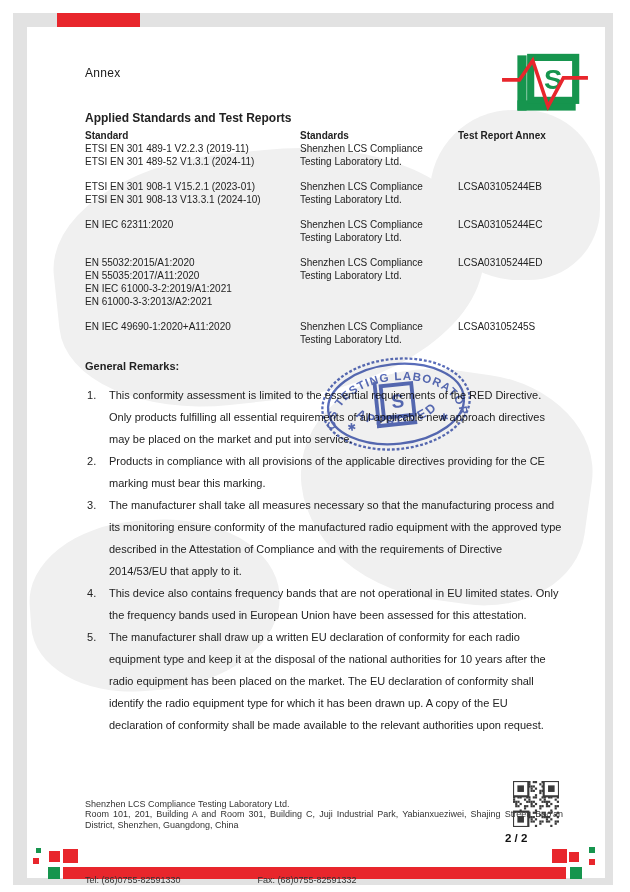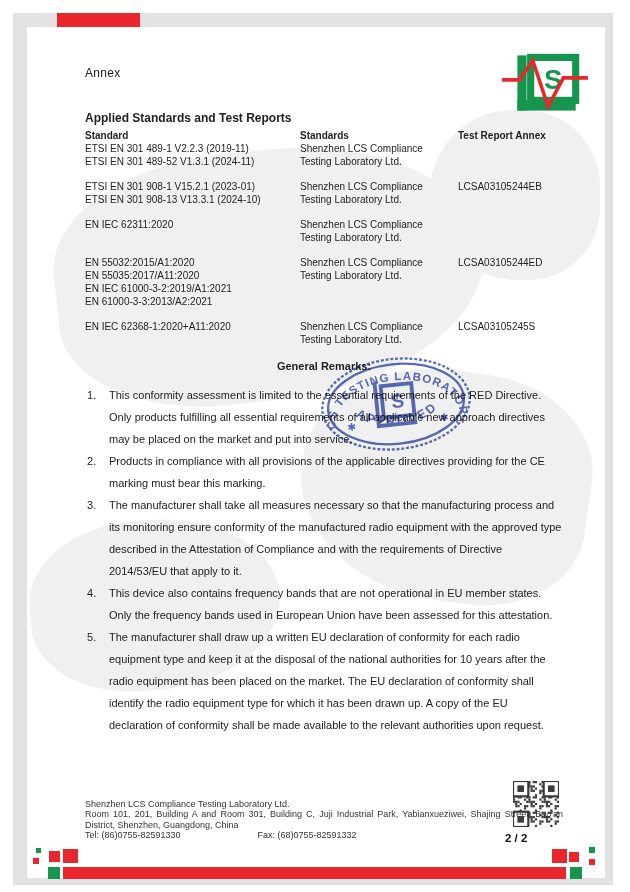--- a/index.html
+++ b/index.html
@@ -26,38 +26,38 @@
   .annex-title { font-size:12px; font-weight:normal; color:#1a1a1a; letter-spacing:.3px; }
   .section-title { margin-top:31px; font-size:12px; font-weight:bold; }
 
   .thead, .trow { display:flex; font-size:10px; line-height:13px; }
   .thead { margin-top:4px; font-weight:bold; }
   .trow  { margin-bottom:12px; }
   .c1 { width:215px; padding-right:10px; white-space:pre-line; }
   .c2 { width:158px; padding-right:10px; }
   .c3 { width:105px; }
 
-  .remarks-title { margin-top:14px; font-size:11px; font-weight:bold;text-align:center; }
+  .remarks-title { margin-top:14px; font-size:11px; font-weight:bold; }
   .remarks-list { margin-top:12px; list-style:none; counter-reset:rem; }
   .remarks-list li { position:relative; counter-increment:rem; padding-left:24px;
                      font-size:11px; line-height:22px; }
   .remarks-list li::before { content:counter(rem) "."; position:absolute; left:2px; top:0; }
 
   
   .logo { position:absolute; left:500px; top:53px; z-index:3; }
 
   
   .stamp { position:absolute; left:318px; top:356px; width:156px; height:96px;
            z-index:4; transform:rotate(-6deg); opacity:.85; mix-blend-mode:multiply; }
 
   
   .footer { position:absolute; left:85px; top:799px; width:478px; z-index:3;
             font-size:9px; line-height:10.4px; color:#333; }
   .footer .address { text-align:justify; }
-  .fcol { display:inline-block; width:170px; }
+  .fcol { display:inline-block; width:170px;margin-top:45px; }
   .pagenum { position:absolute; left:505px; top:832px; z-index:3;
              font-size:11.5px; font-weight:bold; color:#111; }
   .qr { position:absolute; left:513px; top:781px; z-index:3; }
 
   
   .dec { position:absolute; z-index:2; }
   .red { background:#e8262c; } .green { background:#16954e; }
   .bar-bottom     { left:63px;  top:867px; width:503px; height:12px; }
   .g-left         { left:48px;  top:867px; width:12px;  height:12px; }
   .g-right        { left:570px; top:867px; width:12px;  height:12px; }
@@ -111,41 +111,42 @@
     </div>
     <div class="trow">
       <div class="c1">ETSI EN 301 908-1 V15.2.1 (2023-01)
 ETSI EN 301 908-13 V13.3.1 (2024-10)</div>
       <div class="c2">Shenzhen LCS Compliance Testing Laboratory Ltd.</div>
       <div class="c3">LCSA03105244EB</div>
     </div>
     <div class="trow">
       <div class="c1">EN IEC 62311:2020</div>
       <div class="c2">Shenzhen LCS Compliance Testing Laboratory Ltd.</div>
+      <div class="c3">LCSA03105244EC</div>
     </div>
     <div class="trow">
       <div class="c1">EN 55032:2015/A1:2020
 EN 55035:2017/A11:2020
 EN IEC 61000-3-2:2019/A1:2021
 EN 61000-3-3:2013/A2:2021</div>
       <div class="c2">Shenzhen LCS Compliance Testing Laboratory Ltd.</div>
       <div class="c3">LCSA03105244ED</div>
     </div>
     <div class="trow">
-      <div class="c1">EN IEC 62368-1:2020+A11:2020</div>
+      <div class="c1">EN IEC 49690-1:2020+A11:2020</div>
       <div class="c2">Shenzhen LCS Compliance Testing Laboratory Ltd.</div>
       <div class="c3">LCSA03105245S</div>
     </div>
 
     <div class="remarks-title">General Remarks:</div>
     <ol class="remarks-list">
       <li>This conformity assessment is limited to the essential requirements of the RED Directive. Only products fulfilling all essential requirements of all applicable new approach directives may be placed on the market and put into service.</li>
       <li>Products in compliance with all provisions of the applicable directives providing for the CE marking must bear this marking.</li>
       <li>The manufacturer shall take all measures necessary so that the manufacturing process and its monitoring ensure conformity of the manufactured radio equipment with the approved type described in the Attestation of Compliance and with the requirements of Directive 2014/53/EU that apply to it.</li>
-      <li>This device also contains frequency bands that are not operational in EU member states. Only the frequency bands used in European Union have been assessed for this attestation.</li>
+      <li>This device also contains frequency bands that are not operational in EU limited states. Only the frequency bands used in European Union have been assessed for this attestation.</li>
       <li>The manufacturer shall draw up a written EU declaration of conformity for each radio equipment type and keep it at the disposal of the national authorities for 10 years after the radio equipment has been placed on the market. The EU declaration of conformity shall identify the radio equipment type for which it has been drawn up. A copy of the EU declaration of conformity shall be made available to the relevant authorities upon request.</li>
     </ol>
   </div>
 
   <div class="stamp">
     <svg width="156" height="96" viewBox="0 0 160 100">
       <ellipse cx="80" cy="50" rx="77" ry="47" fill="none" stroke="#3c53ae" stroke-width="2.4" stroke-dasharray="3 2"></ellipse>
       <ellipse cx="80" cy="50" rx="71" ry="41.5" fill="none" stroke="#3c53ae" stroke-width="2.4"></ellipse>
       <defs>
         <path id="arcTop" d="M 15 66 A 64 40 0 1 1 145 66"></path>

